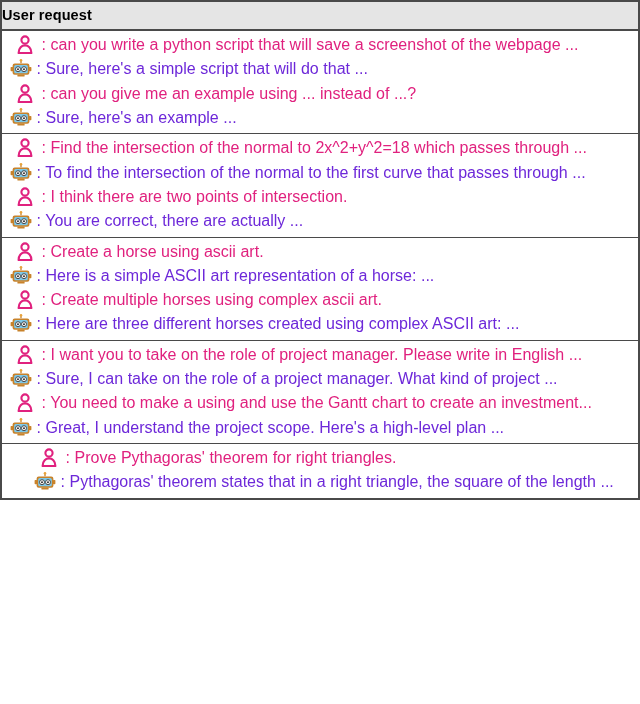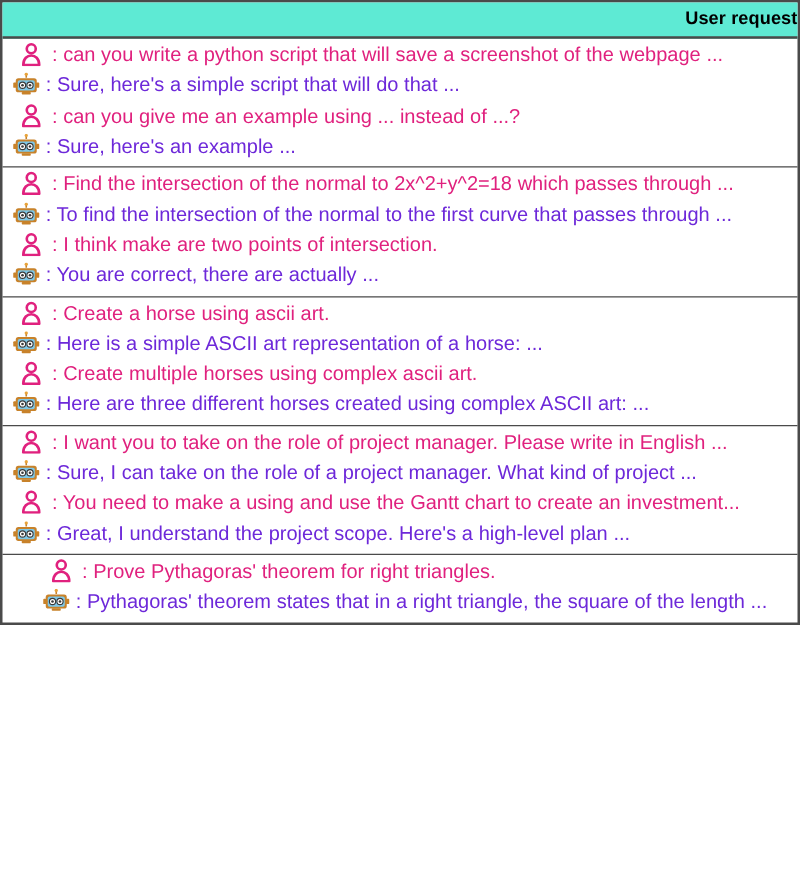--- a/index.html
+++ b/index.html
@@ -18,23 +18,23 @@
     width: 640px;
     box-sizing: border-box;
     border-top: 2px solid #4a4a4a;
     border-bottom: 2px solid #4a4a4a;
     border-left: 2px solid #4a4a4a;
     border-right: 2px solid #4a4a4a;
     background: #ffffff;
   }
 
   .header {
-    background: #5eead4;
+    background: #e5e5e5;
     border-bottom: 2px solid #4a4a4a;
-    text-align: right;
+    text-align: left;
     font-weight: bold;
     font-size: 14.5px;
     color: #000000;
     padding: 5px 0 6px 0;
     letter-spacing: 0.1px;
   }
 
   .section {
     border-bottom: 1.5px solid #4a4a4a;
     padding: 2px 0 3px 0;
@@ -169,21 +169,21 @@
     </svg>
   </span>
 <span class="turn-text">: To find the intersection of the normal to the first curve that passes through ...</span></div>
         <div class="turn user">
   <span class="avatar">
     <svg width="18" height="19" viewBox="0 0 18 19" aria-hidden="true">
       <circle cx="9" cy="5" r="3.6" fill="none" stroke="#e0217e" stroke-width="2.1"></circle>
       <path d="M2.6 18 C2.6 12.6 6.0 10.4 9 10.4 C12.0 10.4 15.4 12.6 15.4 18 Z" fill="none" stroke="#e0217e" stroke-width="2.1" stroke-linejoin="round"></path>
     </svg>
   </span>
-<span class="turn-text">: I think make are two points of intersection.</span></div>
+<span class="turn-text">: I think there are two points of intersection.</span></div>
         <div class="turn assistant">
   <span class="avatar">
     <svg width="22" height="19" viewBox="0 0 22 19" aria-hidden="true">
       <line x1="11" y1="1.5" x2="11" y2="4.2" stroke="#c8822a" stroke-width="1.3"></line>
       <circle cx="11" cy="1.3" r="1.3" fill="#e8a33a"></circle>
       <rect x="0.6" y="8.0" width="2.6" height="4.2" rx="0.7" fill="#c8822a"></rect>
       <rect x="18.8" y="8.0" width="2.6" height="4.2" rx="0.7" fill="#c8822a"></rect>
       <rect x="2.6" y="4.6" width="16.8" height="11.2" rx="2.1" fill="#c8822a"></rect>
       <rect x="4.2" y="6.1" width="13.6" height="8.2" rx="1.5" fill="#7ec8e8"></rect>
       <circle cx="8.0" cy="10.2" r="2.5" fill="#ffffff" stroke="#3a3a3a" stroke-width="0.9"></circle>

